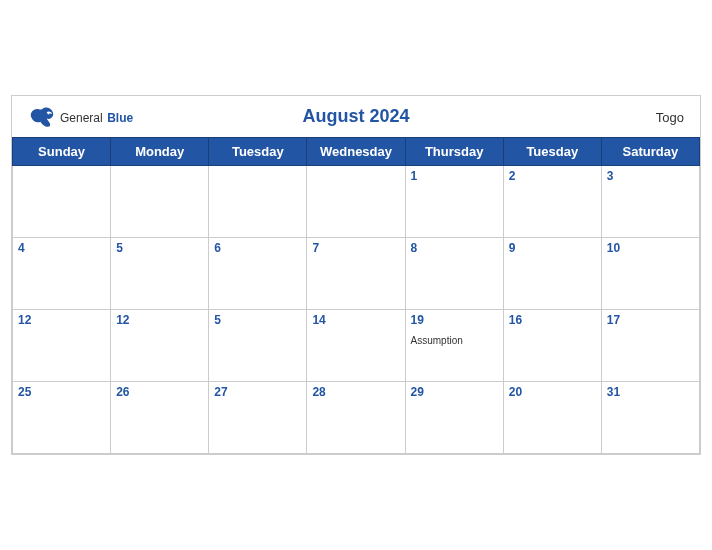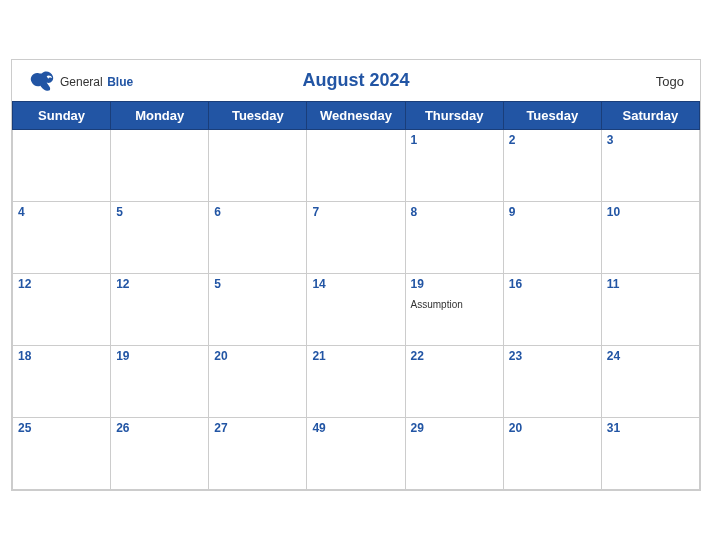--- a/index.html
+++ b/index.html
@@ -183,58 +183,35 @@
             <span class="day-number">14</span>
           </td>
           <td>
             <span class="day-number">19</span>
             <span class="event-text">Assumption</span>
           </td>
           <td>
             <span class="day-number">16</span>
           </td>
           <td>
-            <span class="day-number">11</span>
+            <span class="day-number">17</span>
           </td>
         </tr>
         <tr>
           <td>
-            <span class="day-number">18</span>
-          </td>
-          <td>
-            <span class="day-number">19</span>
-          </td>
-          <td>
-            <span class="day-number">20</span>
-          </td>
-          <td>
-            <span class="day-number">21</span>
-          </td>
-          <td>
-            <span class="day-number">22</span>
-          </td>
-          <td>
-            <span class="day-number">23</span>
-          </td>
-          <td>
-            <span class="day-number">24</span>
-          </td>
-        </tr>
-        <tr>
-          <td>
             <span class="day-number">25</span>
           </td>
           <td>
             <span class="day-number">26</span>
           </td>
           <td>
             <span class="day-number">27</span>
           </td>
           <td>
-            <span class="day-number">49</span>
+            <span class="day-number">28</span>
           </td>
           <td>
             <span class="day-number">29</span>
           </td>
           <td>
             <span class="day-number">20</span>
           </td>
           <td>
             <span class="day-number">31</span>
           </td>

